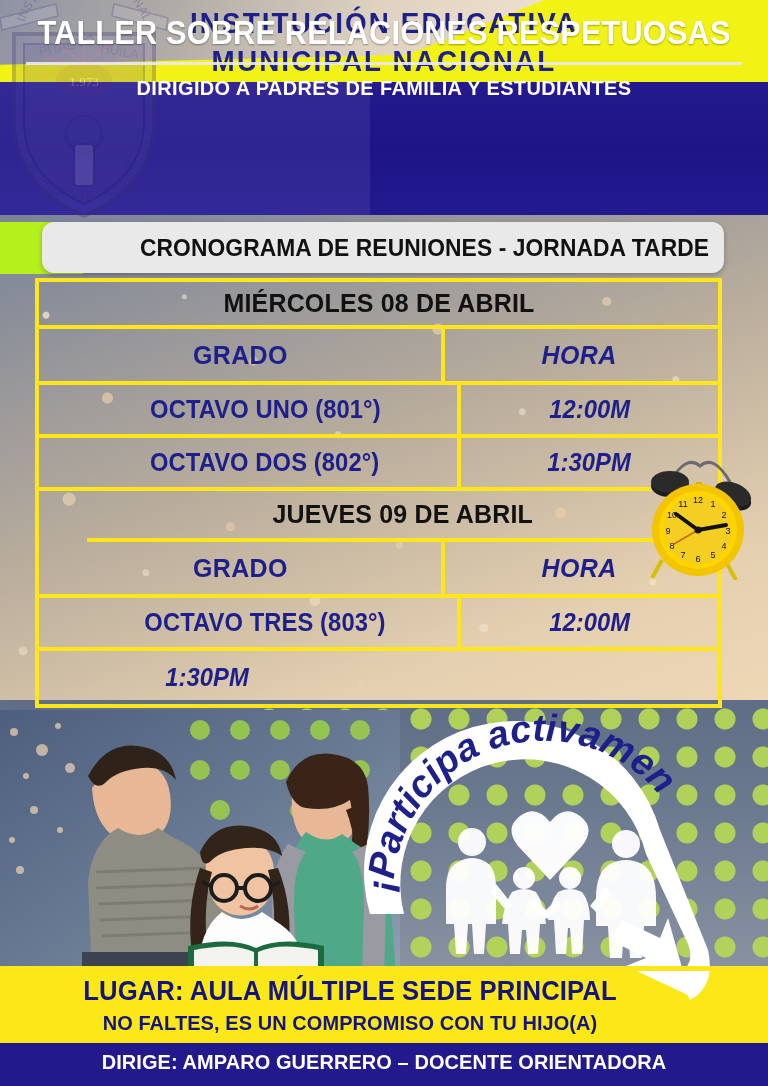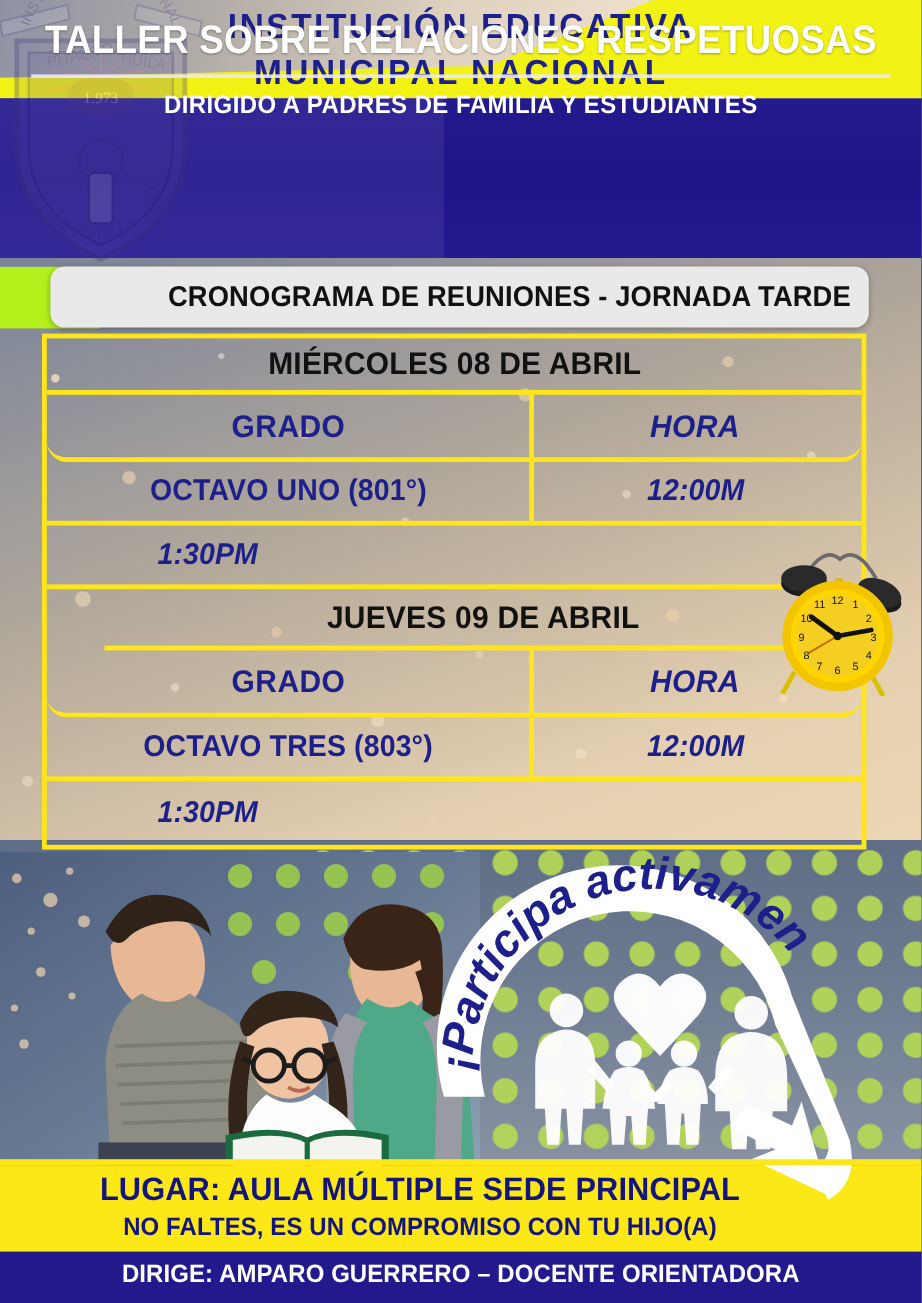--- a/index.html
+++ b/index.html
@@ -164,22 +164,22 @@
   .col-head {
     color:#1d1f8a; font-weight:bold; font-size:26px;
     letter-spacing:.4px; transform:scaleX(.96);
   }
   .cell-txt {
     color:#1d1f8a; font-weight:bold; font-size:25px;
     letter-spacing:.1px; transform:scaleX(.95);
     white-space:nowrap;
   }
   .r-date { height:51px;margin-left:48px; }
-  .r-head { height:56px;border-radius:17px; }
-  .r-data { height:53px; }
+  .r-head { height:56px; }
+  .r-data { height:53px;padding-left:34px; }
 
   
   .clock { position:absolute; left:640px; top:452px; z-index:8; }
 
   
   .photo {
     position:absolute; left:0px; top:710px; width:400px; height:265px;
     z-index:4; overflow:hidden;
   }
 
@@ -308,20 +308,23 @@
     </div>
     <div class="trow r-data">
       <div class="tcell cell-grade">
         <span class="cell-txt">OCTAVO UNO (801°)</span>
       </div>
       <div class="tcell cell-hora">
         <span class="cell-txt">12:00M</span>
       </div>
     </div>
     <div class="trow r-data">
+      <div class="tcell cell-grade">
+        <span class="cell-txt">OCTAVO DOS (802°)</span>
+      </div>
       <div class="tcell cell-hora">
         <span class="cell-txt">1:30PM</span>
       </div>
     </div>
 
     <div class="trow r-date">
       <div class="tcell cell-full">
         <span class="date-head">JUEVES 09 DE ABRIL</span>
       </div>
     </div>

